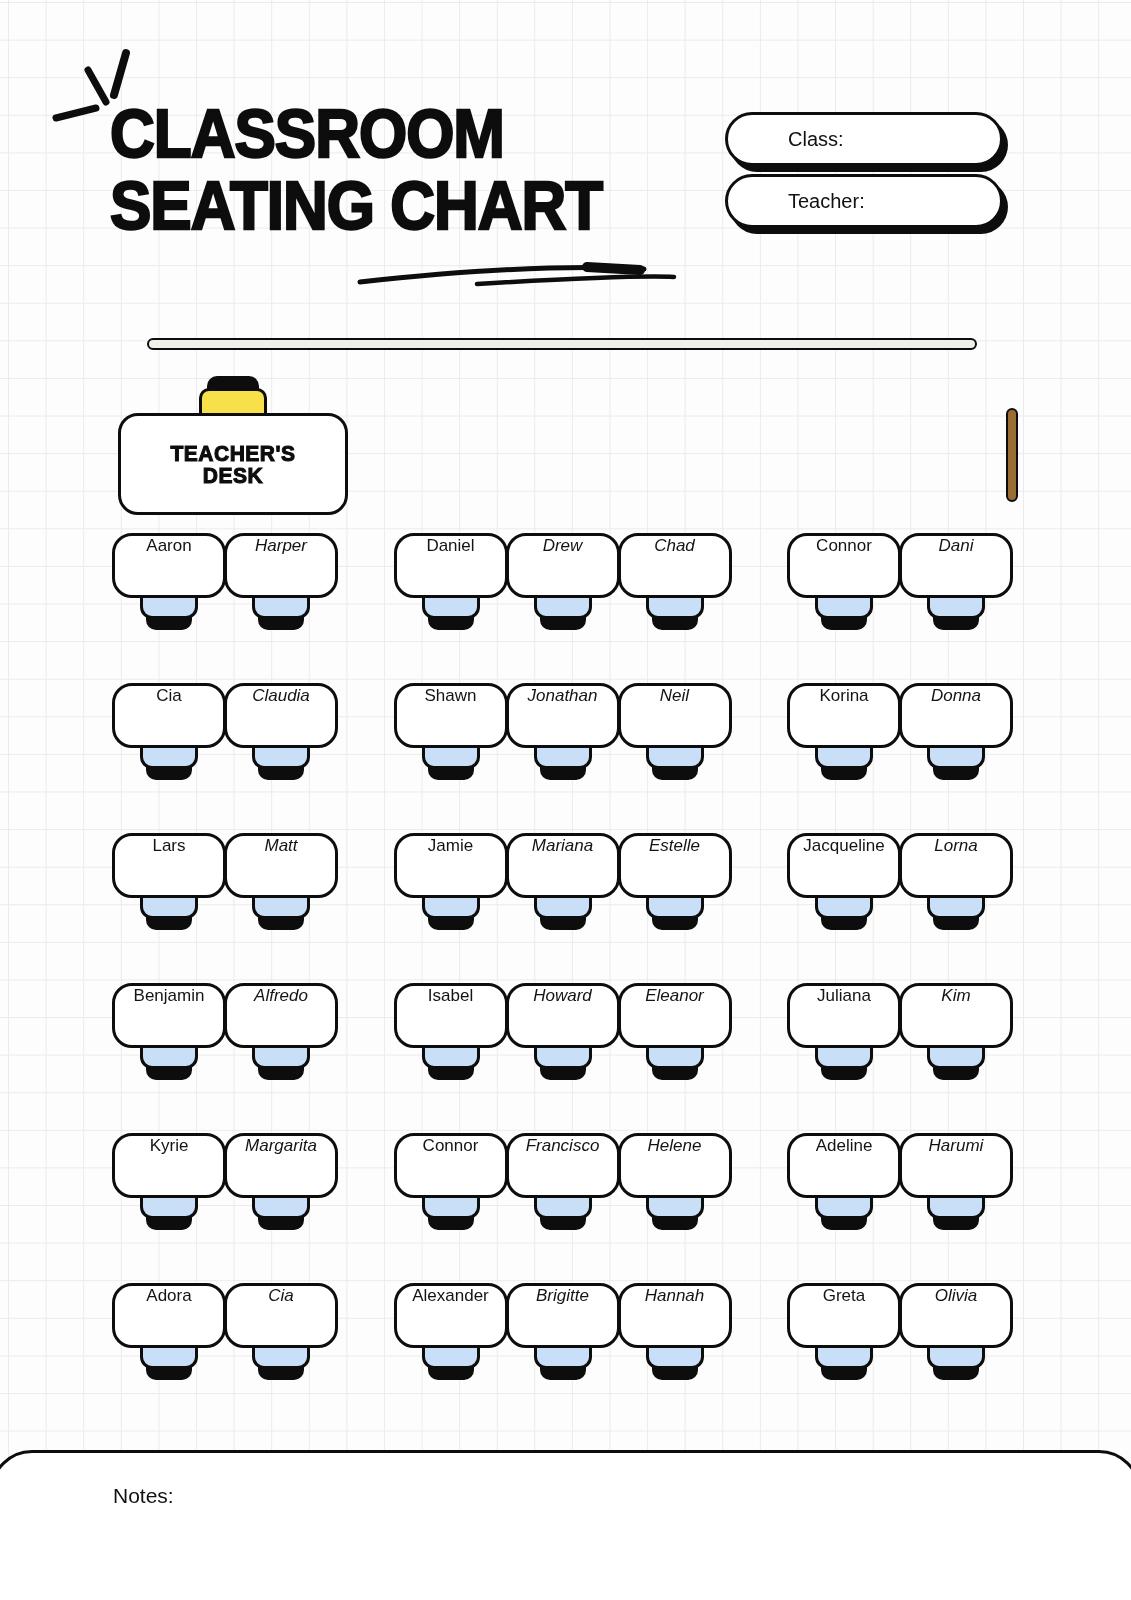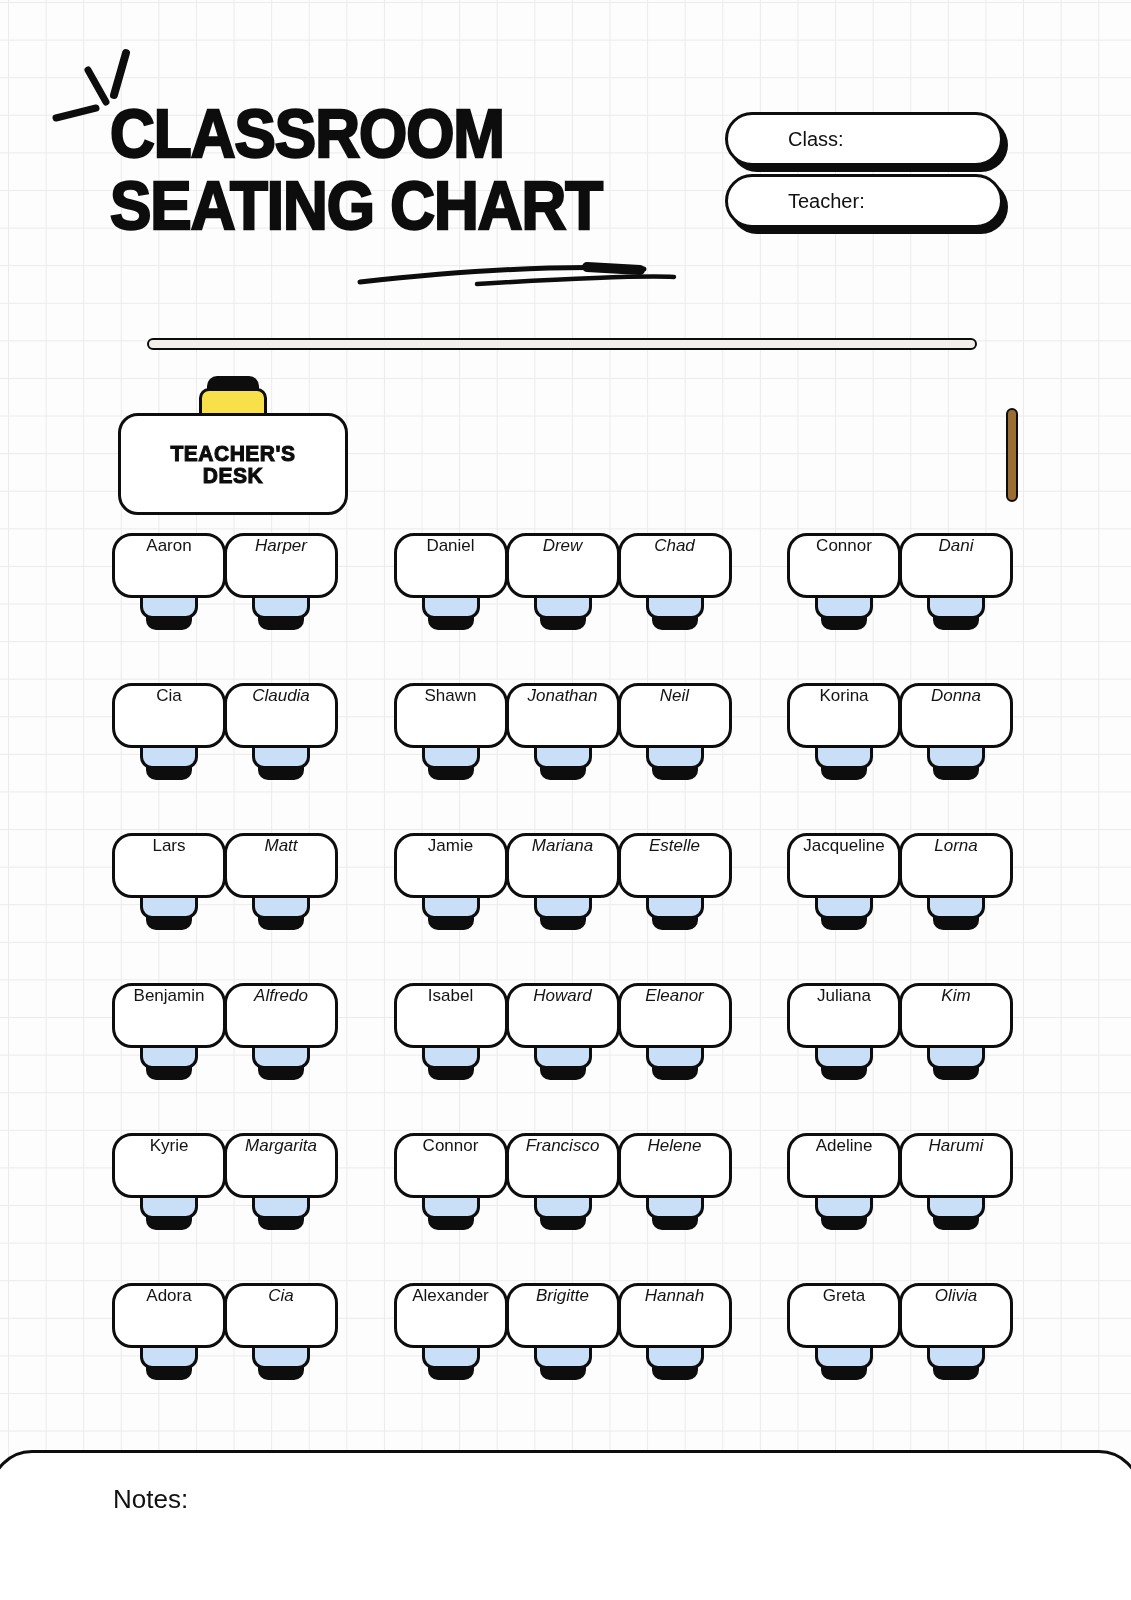--- a/index.html
+++ b/index.html
@@ -92,21 +92,21 @@
     position:absolute;left:50%;top:80px;transform:translateX(-50%);
     width:46px;height:17px;background:#0d0d0d;
     border-radius:4px 4px 10px 10px;z-index:0;
   }
 
   
   .notes-box{
     left:-10px;top:1450px;width:1151px;height:230px;background:#fff;
     border:3px solid #0d0d0d;border-radius:42px;box-sizing:border-box;
   }
-  .notes-label{left:113px;top:1484px;font-size:26px;color:#111;}
+  .notes-label{left:113px;top:1484px;font-size:21px;color:#111;}
 </style>
 </head>
 <body>
 
 <svg class="abs sparkle" width="100" height="95" viewBox="0 0 100 95">
   <line x1="78" y1="13" x2="66" y2="55" stroke="#0d0d0d" stroke-width="8" stroke-linecap="round"></line>
   <line x1="40" y1="30" x2="58" y2="62" stroke="#0d0d0d" stroke-width="7" stroke-linecap="round"></line>
   <line x1="8" y1="78" x2="48" y2="68" stroke="#0d0d0d" stroke-width="7" stroke-linecap="round"></line>
 </svg>
 

